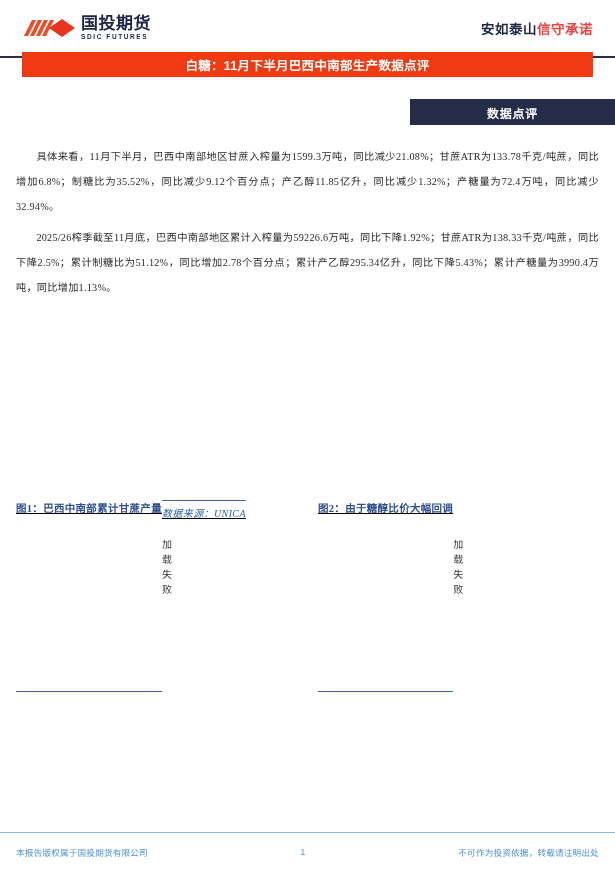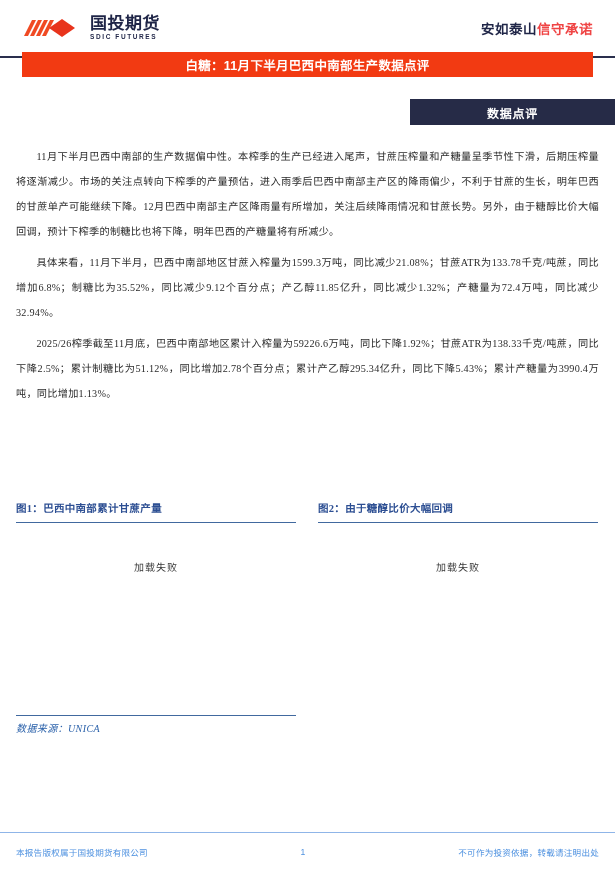--- a/index.html
+++ b/index.html
@@ -34,21 +34,21 @@
     padding: 0 22px;
     display: flex;
     align-items: center;
     justify-content: space-between;
     border-bottom: 2px solid #2a2f4d;
   }
 
   .logo-block {
     display: flex;
     align-items: center;
-    gap: 10px;
+    gap: 1px;
   }
   .logo-mark {
     width: 58px;
     height: 26px;
     display: block;
   }
   .logo-text {
     display: flex;
     flex-direction: column;
     justify-content: center;
@@ -143,21 +143,22 @@
     position: absolute;
     top: 500px;
     left: 16px;
     width: 583px;
     display: flex;
     gap: 22px;
   }
   .chart-col {
     width: 280px;
     display: flex;
-    flex-direction: column;
+    flex-direction: row;
+    text-decoration: underline;
   }
   .chart-title {
     font-family: "Liberation Serif", "DejaVu Serif", serif;
     font-weight: bold;
     font-size: 10.5px;
     color: #2d4f93;
     letter-spacing: 0.3px;
     padding-bottom: 7px;
     border-bottom: 1.5px solid #41699f;
   }
@@ -244,21 +245,20 @@
 
   <div class="title-bar">
     <span class="title-bar-text">白糖：11月下半月巴西中南部生产数据点评</span>
   </div>
 
   <div class="badge">
     <span class="badge-text">数据点评</span>
   </div>
 
   <div class="body-text">
-    <p>11月下半月巴西中南部的生产数据偏中性。本榨季的生产已经进入尾声，甘蔗压榨量和产糖量呈季节性下滑，后期压榨量将逐渐减少。市场的关注点转向下榨季的产量预估，进入雨季后巴西中南部主产区的降雨偏少，不利于甘蔗的生长，明年巴西的甘蔗单产可能继续下降。12月巴西中南部主产区降雨量有所增加，关注后续降雨情况和甘蔗长势。另外，由于糖醇比价大幅回调，预计下榨季的制糖比也将下降，明年巴西的产糖量将有所减少。</p>
     <p>具体来看，11月下半月，巴西中南部地区甘蔗入榨量为1599.3万吨，同比减少21.08%；甘蔗ATR为133.78千克/吨蔗，同比增加6.8%；制糖比为35.52%，同比减少9.12个百分点；产乙醇11.85亿升，同比减少1.32%；产糖量为72.4万吨，同比减少32.94%。</p>
     <p>2025/26榨季截至11月底，巴西中南部地区累计入榨量为59226.6万吨，同比下降1.92%；甘蔗ATR为138.33千克/吨蔗，同比下降2.5%；累计制糖比为51.12%，同比增加2.78个百分点；累计产乙醇295.34亿升，同比下降5.43%；累计产糖量为3990.4万吨，同比增加1.13%。</p>
   </div>
 
   <div class="charts">
 
     <div class="chart-col">
       <div class="chart-title">图1：巴西中南部累计甘蔗产量</div>
       <div class="chart-area">
         <div class="chart-fail">加载失败</div>

